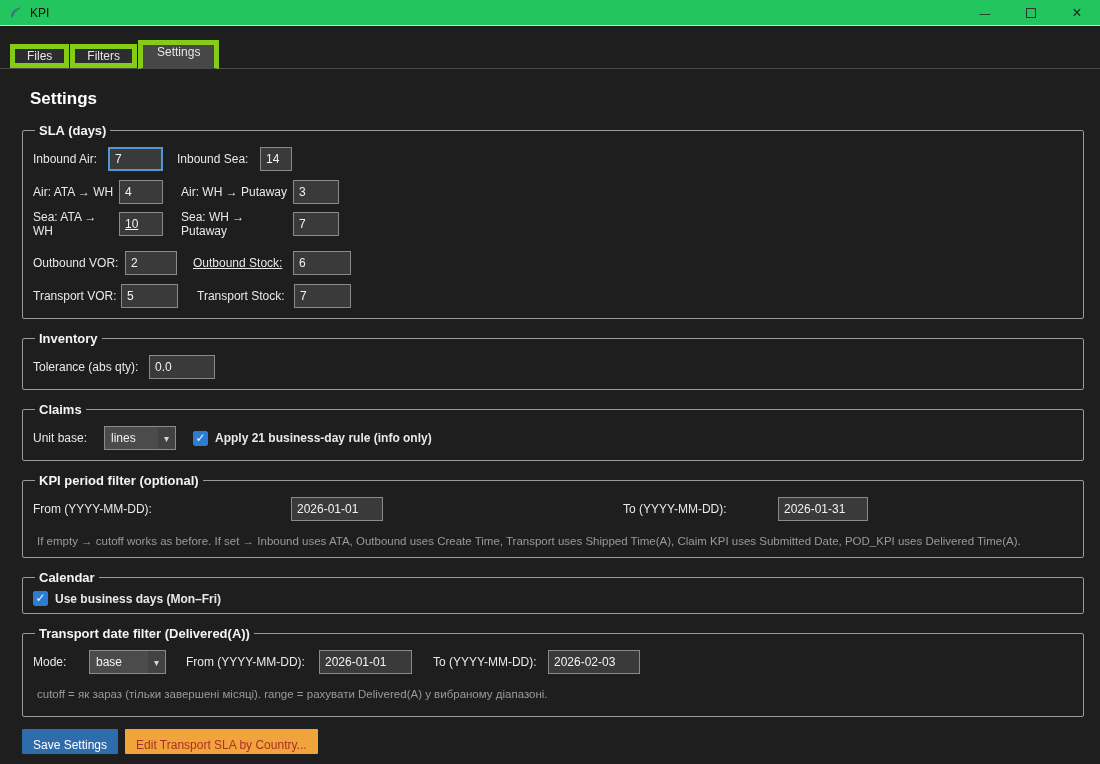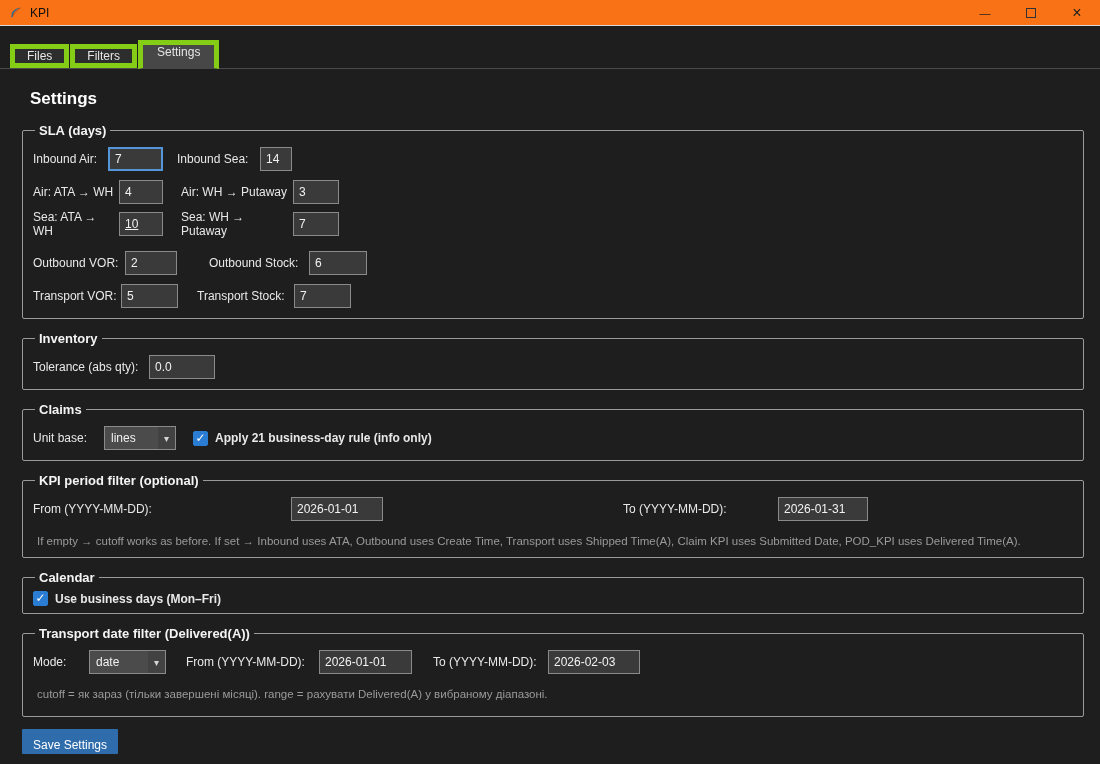--- a/index.html
+++ b/index.html
@@ -4,21 +4,21 @@
 <style>
   * { box-sizing: border-box; margin: 0; padding: 0; }
   html,body { width:1100px; height:764px; overflow:hidden; }
   body {
     background:#1e1e1e;
     font-family:"Liberation Sans","DejaVu Sans",sans-serif;
     color:#e8e8e8;
   }
   
   .titlebar {
-    height:26px; background:#f97316; display:flex; align-items:center;
+    height:26px; background:#22c55e; display:flex; align-items:center;
     color:#1a1a1a; font-size:12px; border-bottom:1px solid #d8d8d8;
   }
   .app-icon { width:14px; height:14px; margin:0 7px 0 9px; flex:0 0 auto; }
   .title-text { font-size:12px; color:#111; }
   .win-controls { margin-left:auto; display:flex; height:100%; }
   .win-btn { width:46px; height:100%; display:flex; align-items:center; justify-content:center; color:#222; font-size:14px; }
   .max-box { width:10px; height:10px; border:1px solid #333; display:inline-block; }
   
   .tabbar {
     display:flex; align-items:flex-end; padding:14px 0 0 10px;
@@ -130,21 +130,21 @@
     <div class="row" style="margin-bottom:13px;">
       <span class="flabel" style="width:86px;">Sea: ATA → WH</span>
       <input class="entry" style="width: 44px; text-decoration: underline;" value="10">
       <span class="flabel" style="width:112px; margin-left:18px;">Sea: WH → Putaway</span>
       <input class="entry" style="width: 46px;" value="7">
     </div>
 
     <div class="row" style="margin-bottom:9px;">
       <span class="flabel" style="width:92px;">Outbound VOR:</span>
       <input class="entry" style="width: 52px;" value="2">
-      <span class="flabel" style="width:100px; margin-left:32px;">Outbound Stock:</span>
+      <span class="flabel" style="width:100px; margin-left:16px;text-decoration:underline;">Outbound Stock:</span>
       <input class="entry" style="width: 58px;" value="6">
     </div>
 
     <div class="row">
       <span class="flabel" style="width:88px;">Transport VOR:</span>
       <input class="entry" style="width: 57px;" value="5">
       <span class="flabel" style="width:97px; margin-left:19px;">Transport Stock:</span>
       <input class="entry" style="width: 57px;" value="7">
     </div>
   </fieldset>
@@ -187,27 +187,28 @@
       <span class="checkbox"><span>✓</span></span>
       <span class="cb-label">Use business days (Mon–Fri)</span>
     </div>
   </fieldset>
 
   <fieldset style="padding-bottom:16px;">
     <legend>Transport date filter (Delivered(A))</legend>
     <div class="row">
       <span class="flabel" style="width:56px;">Mode:</span>
       <div class="combo" style="width:77px;">
-        <span class="txt">date</span>
+        <span class="txt">base</span>
         <span class="arr">▾</span>
       </div>
       <span class="flabel" style="width:133px; margin-left:20px;">From (YYYY-MM-DD):</span>
       <input class="entry" style="width: 93px;" value="2026-01-01">
       <span class="flabel" style="width:115px; margin-left:21px;">To (YYYY-MM-DD):</span>
       <input class="entry" style="width: 92px;" value="2026-02-03">
     </div>
     <div class="info">cutoff = як зараз (тільки завершені місяці). range = рахувати Delivered(A) у вибраному діапазоні.</div>
   </fieldset>
 
   <div class="btn-row">
     <button class="btn save">Save Settings</button>
+    <button class="btn edit">Edit Transport SLA by Country...</button>
   </div>
 </div>
 
 </body></html>

